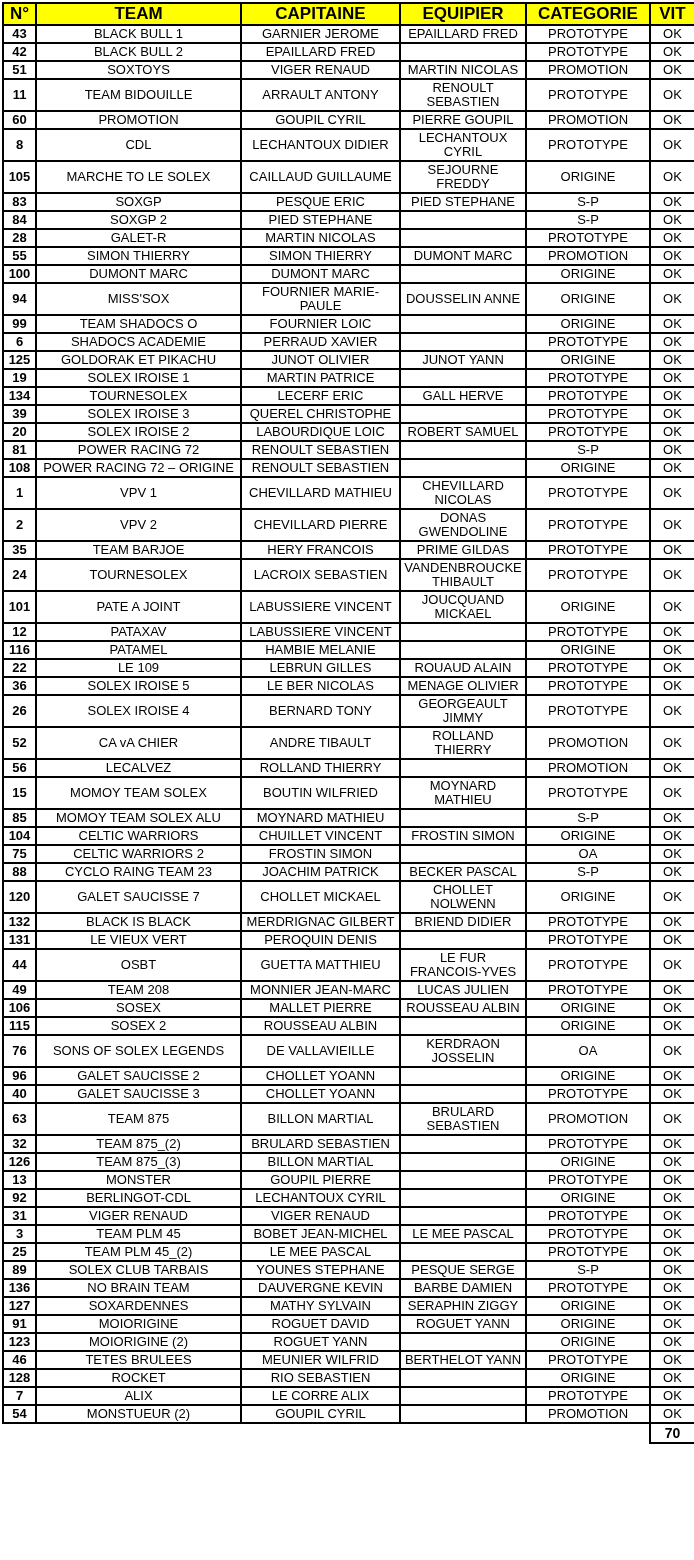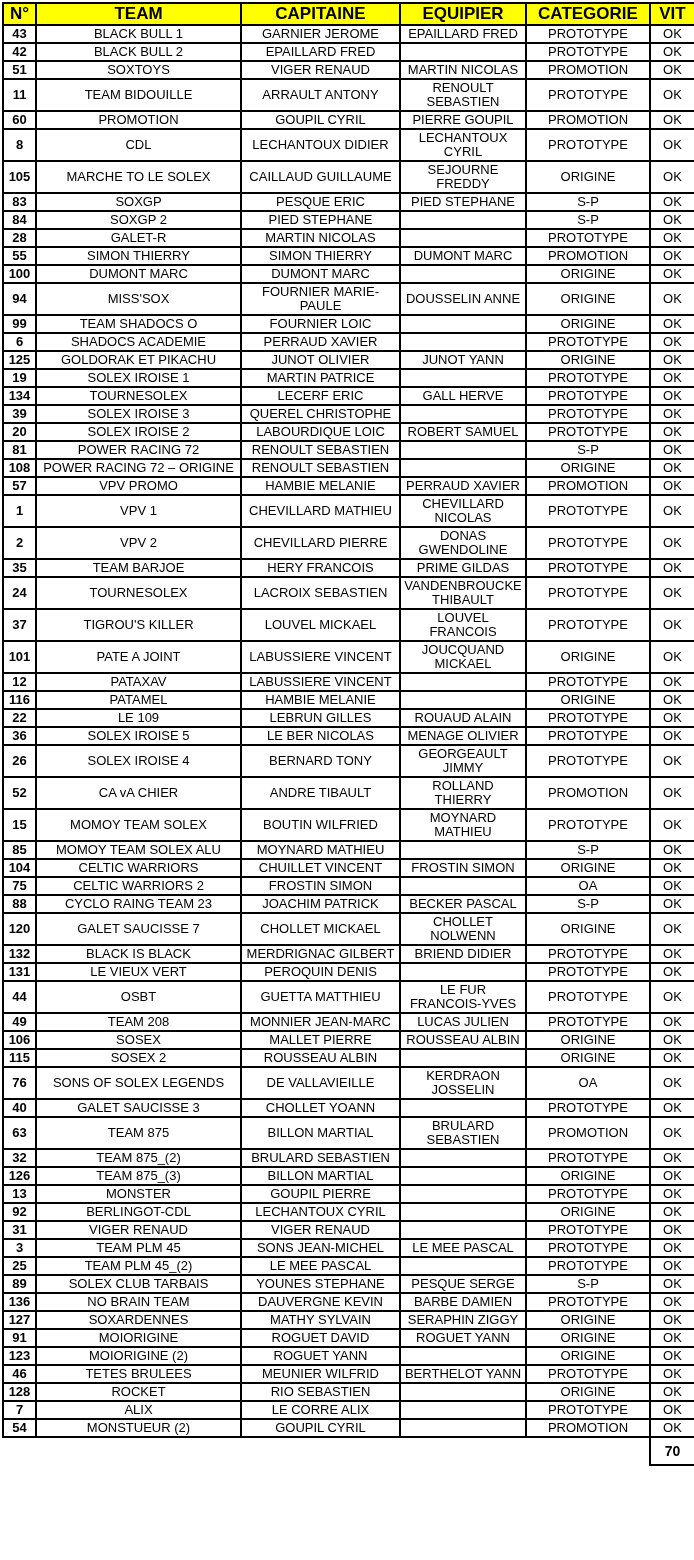--- a/index.html
+++ b/index.html
@@ -43,21 +43,21 @@
     word-wrap: break-word;
     overflow: hidden;
   }
   table.roster tbody td.c-num { font-weight: bold; }
   table.roster tfoot td { border: none; }
   table.roster tfoot td.total {
     border: 2px solid var(--grid);
     font-weight: bold;
     font-size: 14px;
     text-align: center;
-    height: 28px;
+    height: 20px;
     vertical-align: middle;
   }
 </style>
 </head>
 <body>
 
 <table class="roster">
   <colgroup>
     <col style="width:33px">
     <col style="width:205px">
@@ -247,28 +247,20 @@
       </tr>
       <tr>
         <td class="c-num">108</td>
         <td class="c-team">POWER RACING 72 – ORIGINE</td>
         <td class="c-captain">RENOULT SEBASTIEN</td>
         <td class="c-teammate"></td>
         <td class="c-category">ORIGINE</td>
         <td class="c-vit">OK</td>
       </tr>
       <tr>
-        <td class="c-num">57</td>
-        <td class="c-team">VPV PROMO</td>
-        <td class="c-captain">HAMBIE MELANIE</td>
-        <td class="c-teammate">PERRAUD XAVIER</td>
-        <td class="c-category">PROMOTION</td>
-        <td class="c-vit">OK</td>
-      </tr>
-      <tr>
         <td class="c-num">1</td>
         <td class="c-team">VPV 1</td>
         <td class="c-captain">CHEVILLARD MATHIEU</td>
         <td class="c-teammate">CHEVILLARD NICOLAS</td>
         <td class="c-category">PROTOTYPE</td>
         <td class="c-vit">OK</td>
       </tr>
       <tr>
         <td class="c-num">2</td>
         <td class="c-team">VPV 2</td>
@@ -283,28 +275,20 @@
         <td class="c-captain">HERY FRANCOIS</td>
         <td class="c-teammate">PRIME GILDAS</td>
         <td class="c-category">PROTOTYPE</td>
         <td class="c-vit">OK</td>
       </tr>
       <tr>
         <td class="c-num">24</td>
         <td class="c-team">TOURNESOLEX</td>
         <td class="c-captain">LACROIX SEBASTIEN</td>
         <td class="c-teammate">VANDENBROUCKE THIBAULT</td>
-        <td class="c-category">PROTOTYPE</td>
-        <td class="c-vit">OK</td>
-      </tr>
-      <tr>
-        <td class="c-num">37</td>
-        <td class="c-team">TIGROU'S KILLER</td>
-        <td class="c-captain">LOUVEL MICKAEL</td>
-        <td class="c-teammate">LOUVEL FRANCOIS</td>
         <td class="c-category">PROTOTYPE</td>
         <td class="c-vit">OK</td>
       </tr>
       <tr>
         <td class="c-num">101</td>
         <td class="c-team">PATE A JOINT</td>
         <td class="c-captain">LABUSSIERE VINCENT</td>
         <td class="c-teammate">JOUCQUAND MICKAEL</td>
         <td class="c-category">ORIGINE</td>
         <td class="c-vit">OK</td>
@@ -351,20 +335,28 @@
       </tr>
       <tr>
         <td class="c-num">52</td>
         <td class="c-team">CA vA CHIER</td>
         <td class="c-captain">ANDRE TIBAULT</td>
         <td class="c-teammate">ROLLAND THIERRY</td>
         <td class="c-category">PROMOTION</td>
         <td class="c-vit">OK</td>
       </tr>
       <tr>
+        <td class="c-num">56</td>
+        <td class="c-team">LECALVEZ</td>
+        <td class="c-captain">ROLLAND THIERRY</td>
+        <td class="c-teammate"></td>
+        <td class="c-category">PROMOTION</td>
+        <td class="c-vit">OK</td>
+      </tr>
+      <tr>
         <td class="c-num">15</td>
         <td class="c-team">MOMOY TEAM SOLEX</td>
         <td class="c-captain">BOUTIN WILFRIED</td>
         <td class="c-teammate">MOYNARD MATHIEU</td>
         <td class="c-category">PROTOTYPE</td>
         <td class="c-vit">OK</td>
       </tr>
       <tr>
         <td class="c-num">85</td>
         <td class="c-team">MOMOY TEAM SOLEX ALU</td>
@@ -455,20 +447,28 @@
       </tr>
       <tr>
         <td class="c-num">76</td>
         <td class="c-team">SONS OF SOLEX LEGENDS</td>
         <td class="c-captain">DE VALLAVIEILLE</td>
         <td class="c-teammate">KERDRAON JOSSELIN</td>
         <td class="c-category">OA</td>
         <td class="c-vit">OK</td>
       </tr>
       <tr>
+        <td class="c-num">96</td>
+        <td class="c-team">GALET SAUCISSE 2</td>
+        <td class="c-captain">CHOLLET YOANN</td>
+        <td class="c-teammate"></td>
+        <td class="c-category">ORIGINE</td>
+        <td class="c-vit">OK</td>
+      </tr>
+      <tr>
         <td class="c-num">40</td>
         <td class="c-team">GALET SAUCISSE 3</td>
         <td class="c-captain">CHOLLET YOANN</td>
         <td class="c-teammate"></td>
         <td class="c-category">PROTOTYPE</td>
         <td class="c-vit">OK</td>
       </tr>
       <tr>
         <td class="c-num">63</td>
         <td class="c-team">TEAM 875</td>
@@ -513,21 +513,21 @@
         <td class="c-num">31</td>
         <td class="c-team">VIGER RENAUD</td>
         <td class="c-captain">VIGER RENAUD</td>
         <td class="c-teammate"></td>
         <td class="c-category">PROTOTYPE</td>
         <td class="c-vit">OK</td>
       </tr>
       <tr>
         <td class="c-num">3</td>
         <td class="c-team">TEAM PLM 45</td>
-        <td class="c-captain">SONS JEAN-MICHEL</td>
+        <td class="c-captain">BOBET JEAN-MICHEL</td>
         <td class="c-teammate">LE MEE PASCAL</td>
         <td class="c-category">PROTOTYPE</td>
         <td class="c-vit">OK</td>
       </tr>
       <tr>
         <td class="c-num">25</td>
         <td class="c-team">TEAM PLM 45_(2)</td>
         <td class="c-captain">LE MEE PASCAL</td>
         <td class="c-teammate"></td>
         <td class="c-category">PROTOTYPE</td>

